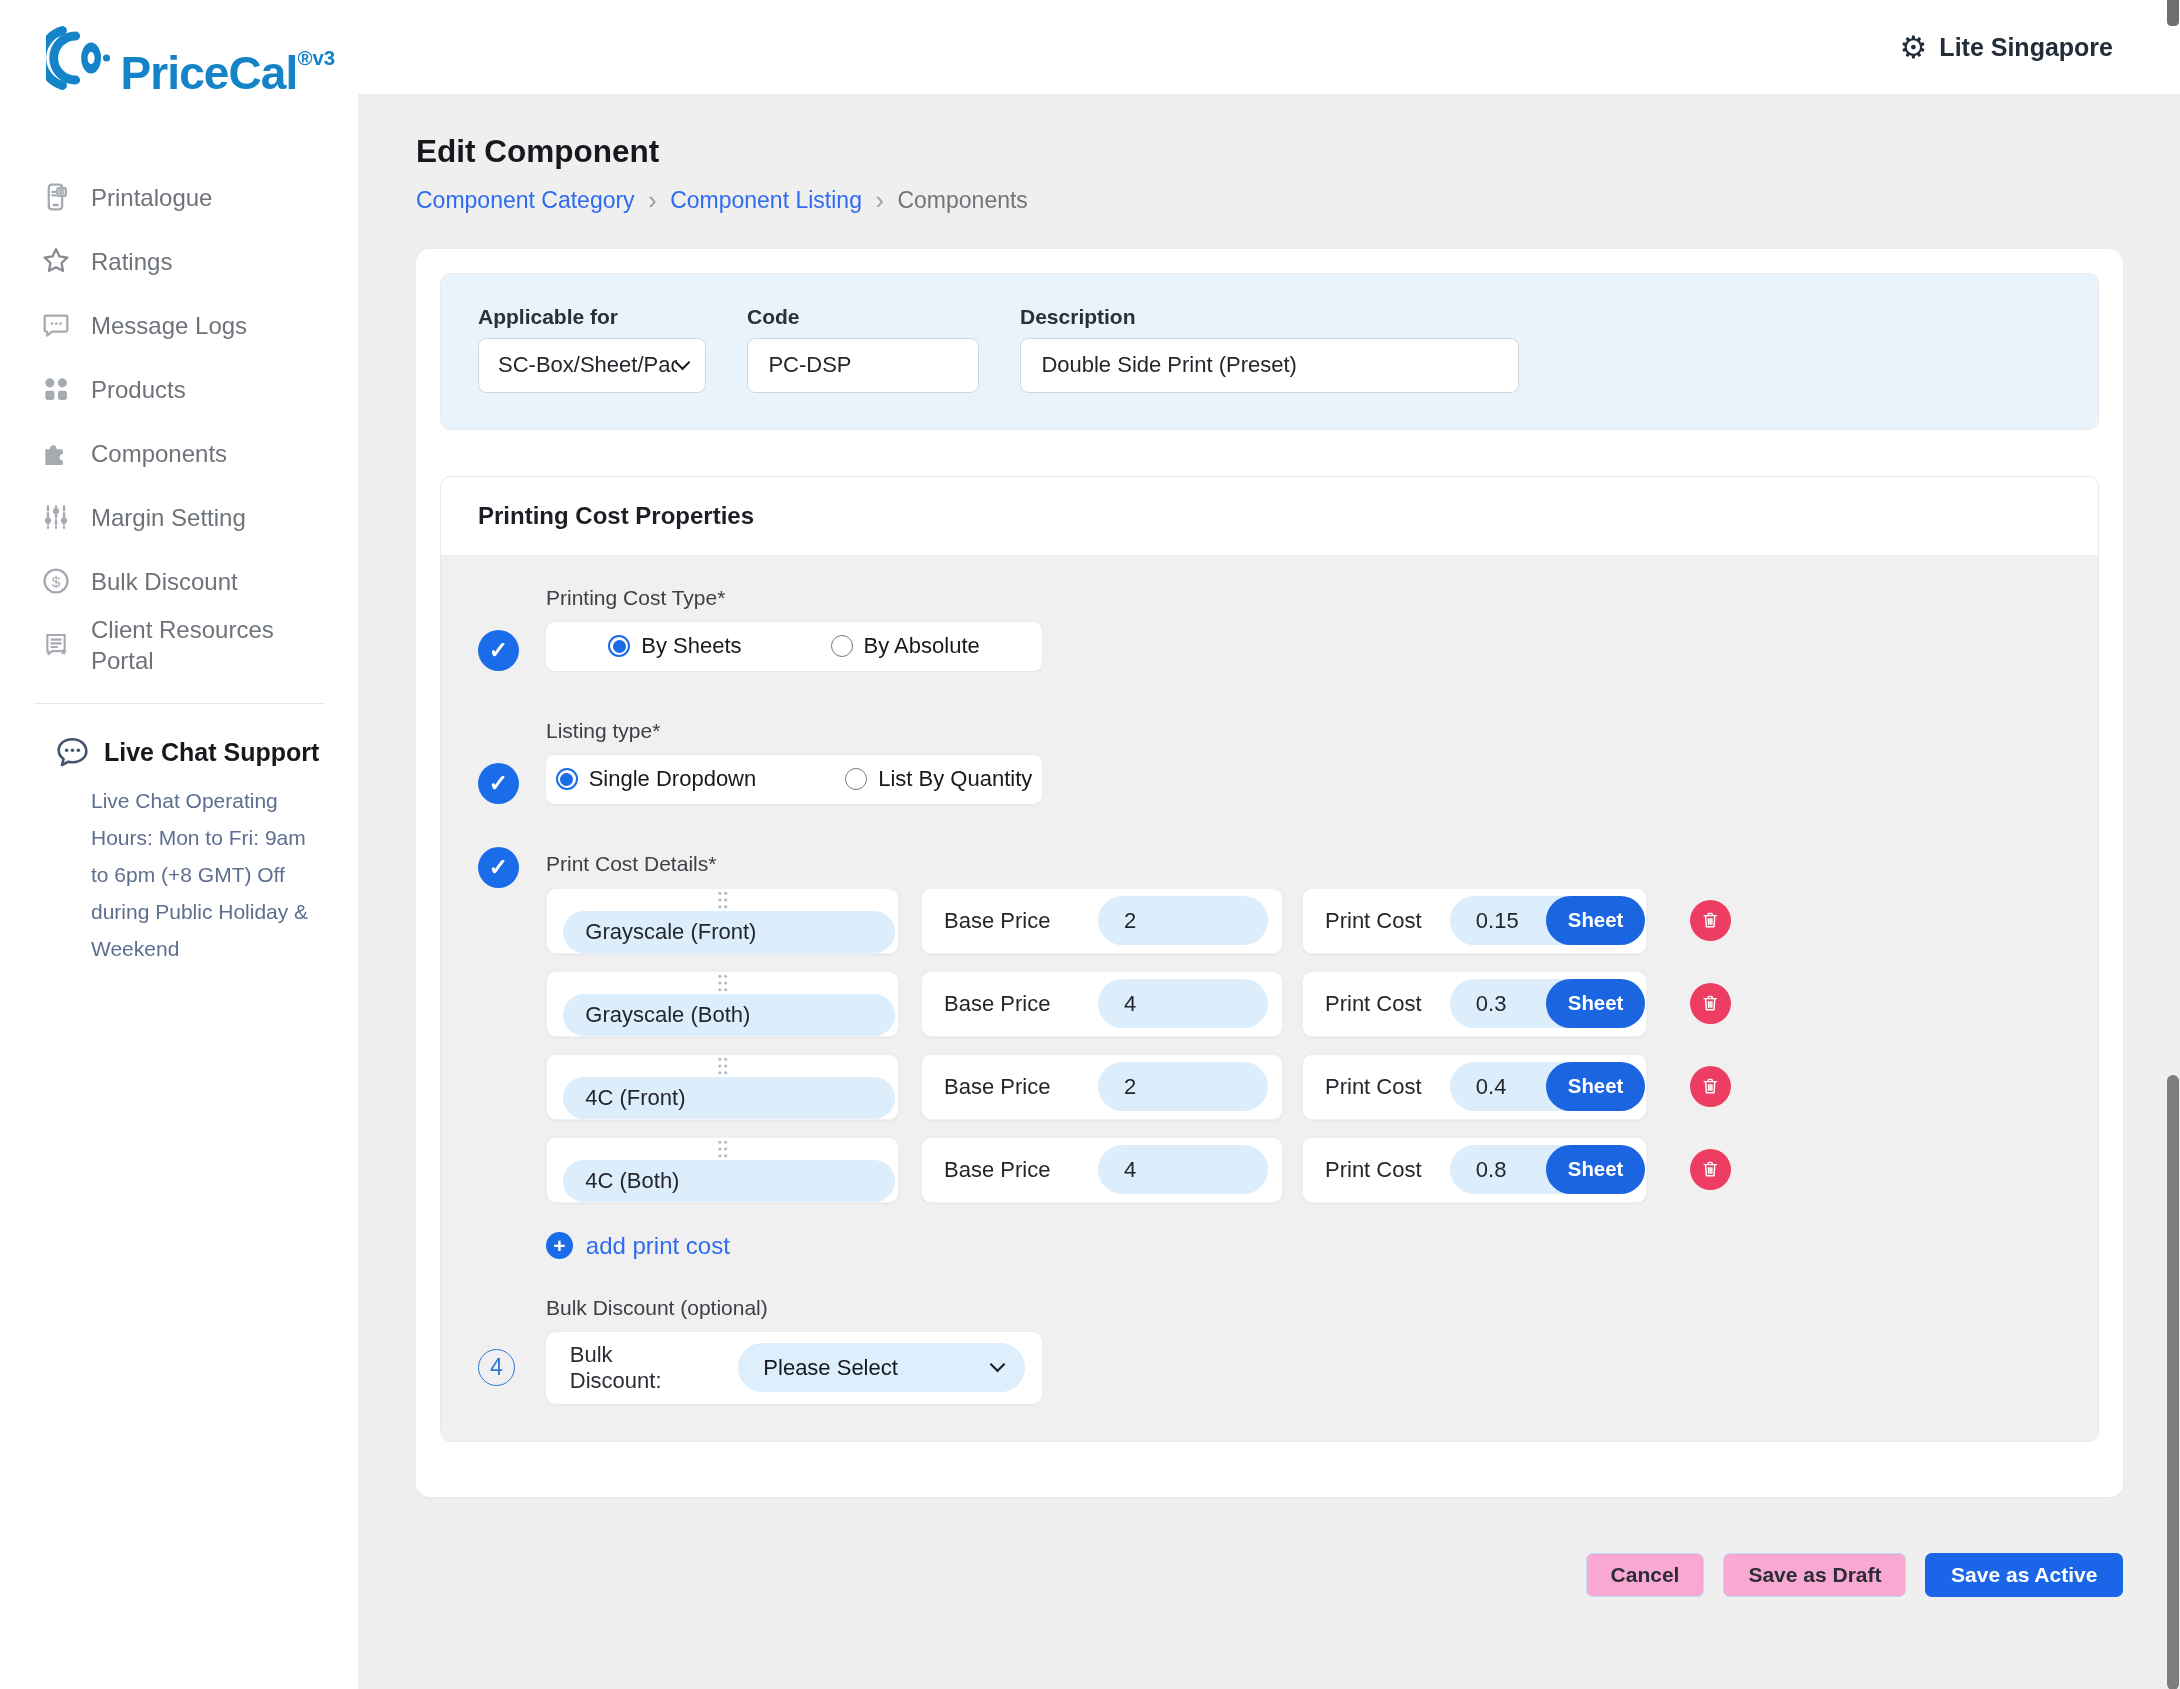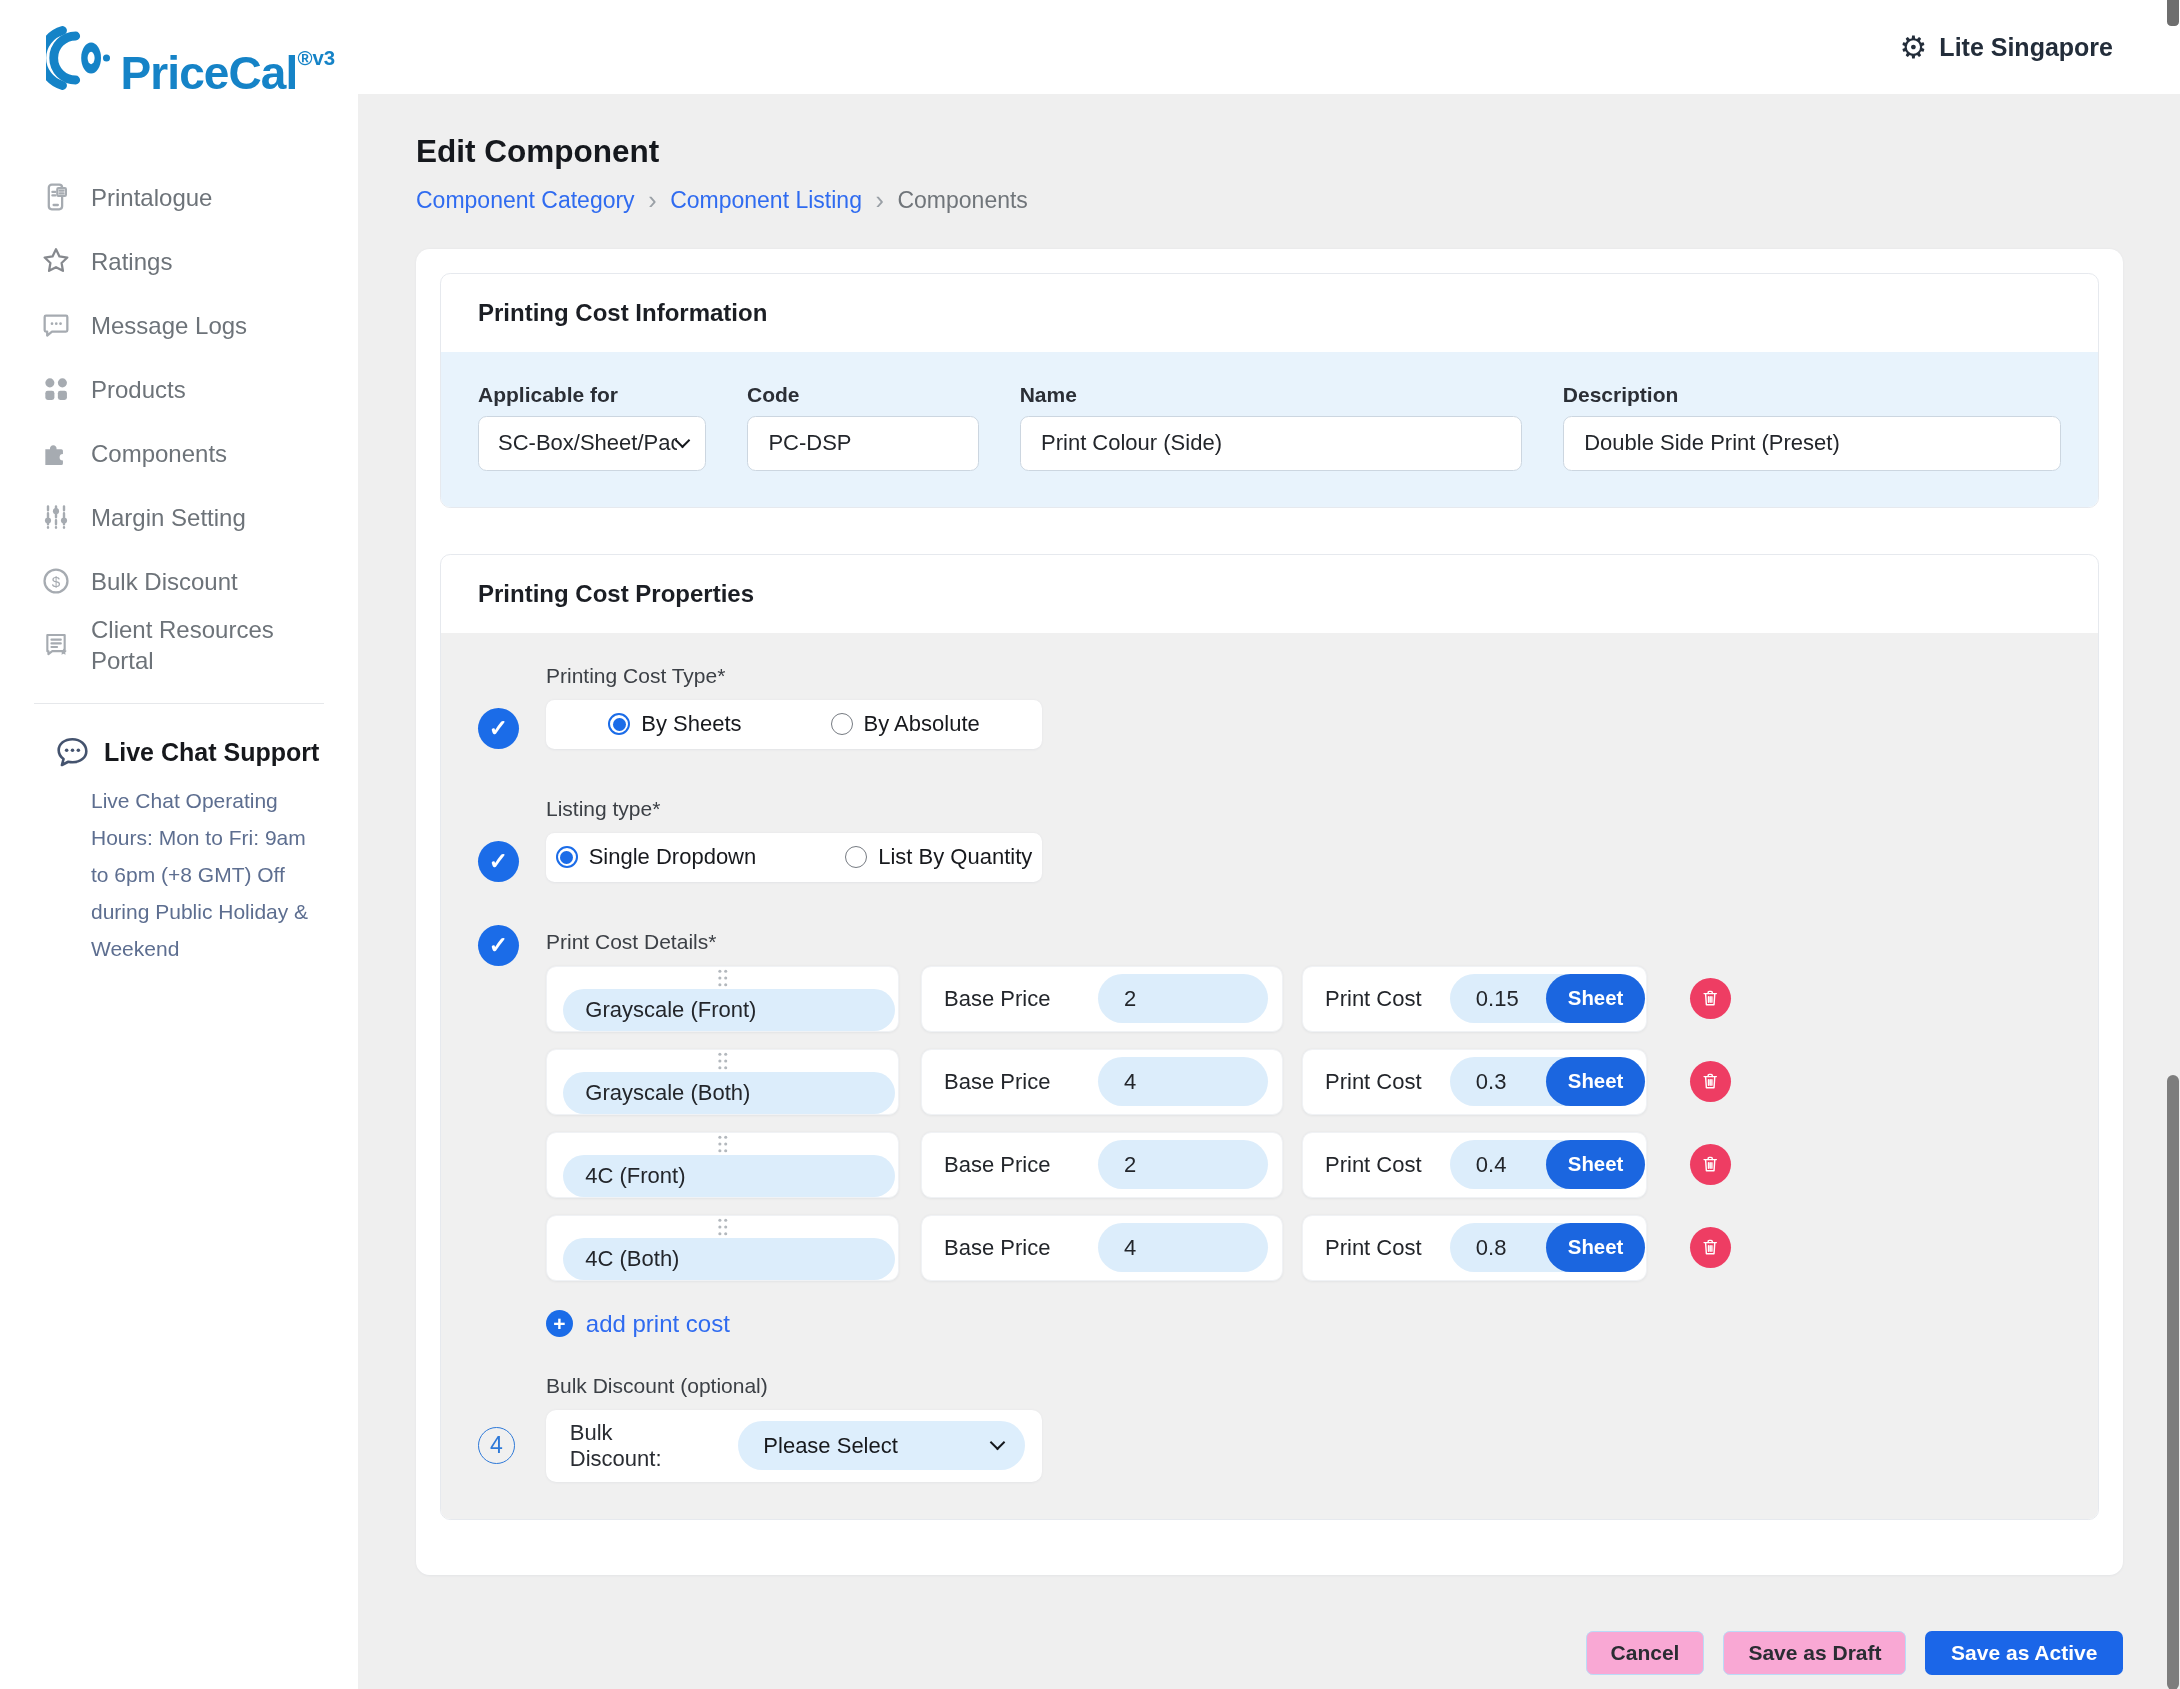--- a/index.html
+++ b/index.html
@@ -227,37 +227,32 @@
         <span class="crumb-link">Component Category</span>
         <span class="crumb-sep">›</span>
         <span class="crumb-link">Component Listing</span>
         <span class="crumb-sep">›</span>
         <span class="crumb-current">Components</span>
       </div>
 
       <div class="panel">
 
         <section class="card">
-          <div class="card-head">Printing Cost Information</div>
           <div class="card-body-blue">
             <div class="fields">
               <div class="f-app">
                 <div class="field-label">Applicable for</div>
                 <div class="selectbox">
                   <span style="overflow:hidden;white-space:nowrap;">SC-Box/Sheet/Packa</span>
                   <span class="chev"></span>
                 </div>
               </div>
               <div class="f-code">
                 <div class="field-label">Code</div>
                 <input class="tinput" value="PC-DSP" style="">
-              </div>
-              <div class="f-name">
-                <div class="field-label">Name</div>
-                <input class="tinput" value="Print Colour (Side)" style="">
               </div>
               <div class="f-desc">
                 <div class="field-label">Description</div>
                 <input class="tinput" value="Double Side Print (Preset)" style="">
               </div>
             </div>
           </div>
         </section>
 
         <section class="card card-props">

